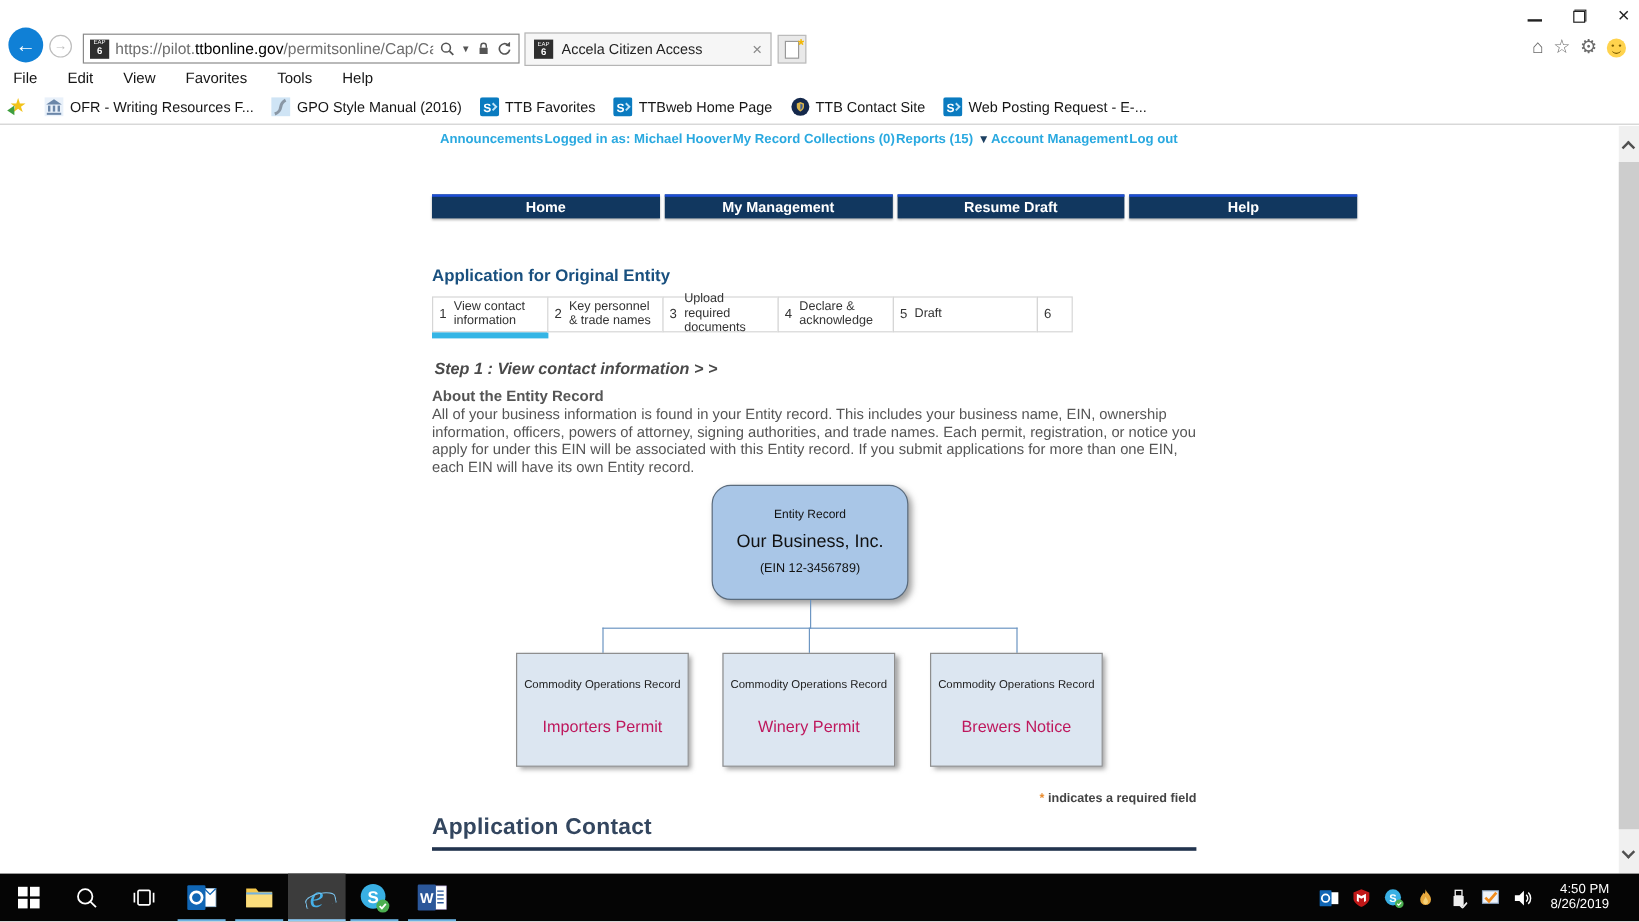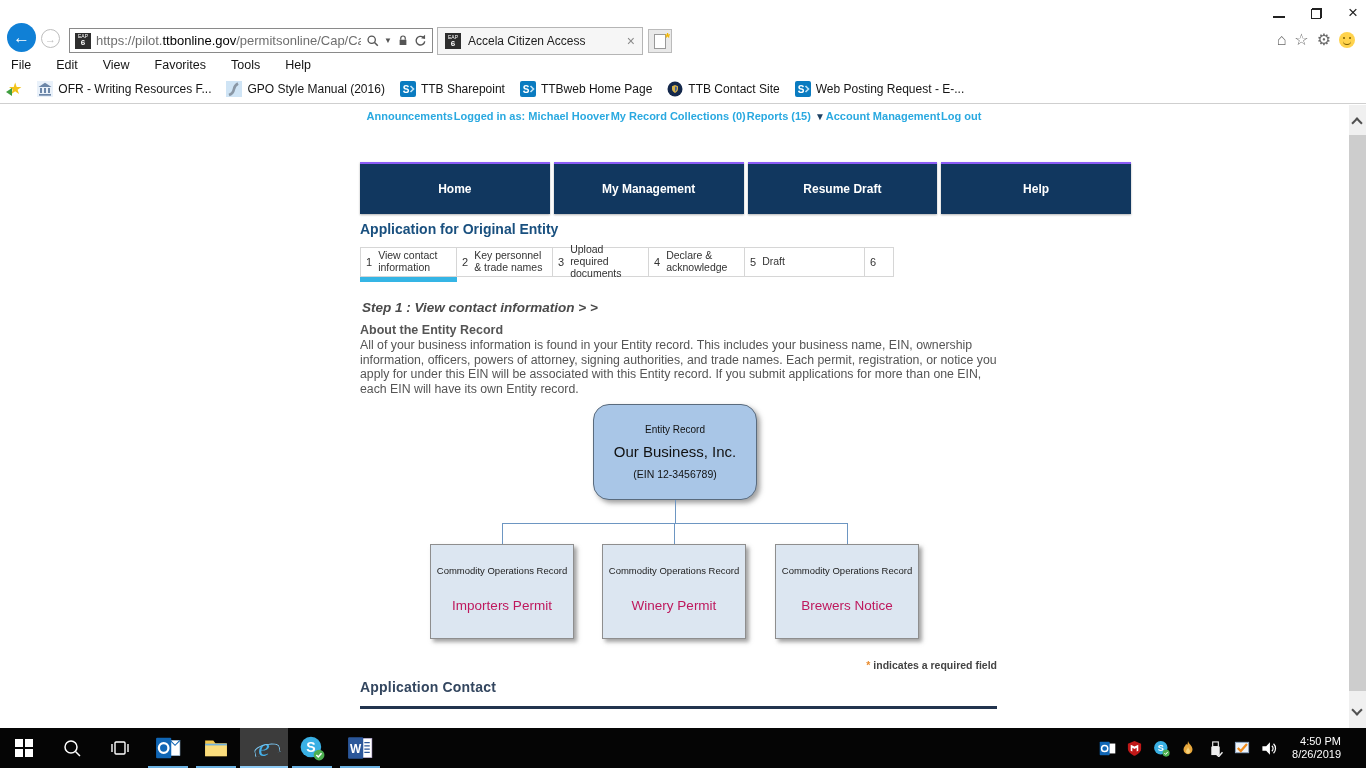--- a/index.html
+++ b/index.html
@@ -48,21 +48,21 @@
   .addfav-star::after { content:""; position:absolute; left:-2px; bottom:1px; width:0; height:0; border-top:4px solid transparent; border-bottom:4px solid transparent; border-right:6px solid #3f9e3f; }
 
   
   .page { position:absolute; top:105px; left:0; width:1349px; height:623px; background:#fff; }
 
   .top-links { position:absolute; top:5px; left:356px; width:636px; display:flex; justify-content:center; gap:1px; font-size:11px; font-weight:bold; color:#2aa9e0; white-space:nowrap; }
   .top-link { display:flex; align-items:center; gap:4px; }
   .reports-caret { color:#1d4062; font-size:10px; }
 
   .nav-bar { position:absolute; top:57px; left:360px; width:771px; display:flex; gap:4px; }
-  .nav-btn { flex:1; height:52px; background:#11375f; border-top:2px solid #8b5cf6; color:#fff; font-size:12px; font-weight:bold; display:flex; align-items:center; justify-content:center; box-shadow:0 1px 2px rgba(0,0,0,0.3); }
+  .nav-btn { flex:1; height:20px; background:#11375f; border-top:2px solid #1d4ed8; color:#fff; font-size:12px; font-weight:bold; display:flex; align-items:center; justify-content:center; box-shadow:0 1px 2px rgba(0,0,0,0.3); }
 
   .page-title { position:absolute; top:116px; left:360px; font-size:14px; font-weight:bold; color:#19507f;text-align:right; }
 
   .steps { position:absolute; top:142px; left:361px; display:flex; }
   .step { height:30px; background:#fff; border:1px solid #d6d6d6; margin-left:-1px; display:flex; align-items:center; padding:0 5px; gap:6px; position:relative; }
   .step .num { font-size:11px; color:#333; }
   .step .lbl { font-size:10.5px; color:#333; line-height:1.12; }
   .w1,.w2,.w3,.w4 { width:97px; } .w5 { width:121px; } .w6 { width:30px; justify-content:flex-start; }
   .step.active::after { content:""; position:absolute; left:-1px; right:-1px; bottom:-6px; height:5px; background:#35b5e5; }
 
@@ -82,21 +82,21 @@
   .cl-v2 { left:314px; top:119px; width:1px; height:22px; }
   .cl-v3 { left:487px; top:119px; width:1px; height:22px; }
   .child-box { position:absolute; top:140px; width:144px; height:95px; background:#dce6f1; border:1px solid #8e8e8e; box-shadow:3px 3px 4px rgba(100,100,100,0.6); text-align:center; }
   .cb1 { left:70px; } .cb2 { left:242px; } .cb3 { left:415px; }
   .child-type { font-size:9.5px; color:#222; margin-top:20px; }
   .child-name { font-size:13.5px; color:#be185d; margin-top:22px; }
 
   .required-note { position:absolute; top:554px; left:360px; width:637px; text-align:right; font-size:10.5px; font-weight:bold; color:#444; }
   .required-star { color:#e98b2d; margin-right:3px; }
 
-  .section-heading { position:absolute; top:574px; left:360px; font-size:14px; font-weight:bold; color:#33465f; letter-spacing:0.2px; }
+  .section-heading { position:absolute; top:574px; left:360px; font-size:19px; font-weight:bold; color:#33465f; letter-spacing:0.2px; }
   .section-rule { position:absolute; top:601px; left:360px; width:637px; height:3px; background:#22344e; }
 
   
   .scrollbar { position:absolute; top:105px; right:0; width:17px; height:623px; background:#f0f0f0; }
   .sb-thumb { position:absolute; top:30px; left:0; width:17px; height:556px; background:#cdcdcd; }
   .sb-up, .sb-down { position:absolute; left:4px; width:8px; height:8px; }
   .sb-up { top:14px; border-top:2px solid #505050; border-left:2px solid #505050; transform:rotate(45deg); }
   .sb-down { bottom:14px; border-bottom:2px solid #505050; border-right:2px solid #505050; transform:rotate(45deg); }
 
   
@@ -209,21 +209,21 @@
             <path d="M3 14 C11 11 5 6 12 2.5" stroke="#8a97a5" stroke-width="2.6" fill="none"></path>
           </svg>
         <span>GPO Style Manual (2016)</span>
       </span>
       <span class="fav-item">
         <svg width="16" height="16" viewBox="0 0 16 16">
             <rect width="16" height="16" rx="2" fill="#0a7bc0"></rect>
             <text x="6" y="12" font-size="10" font-weight="bold" fill="#fff" text-anchor="middle">S</text>
             <path d="M10.5 5 L13.5 8 L10.5 11" stroke="#bfe3f7" stroke-width="1.6" fill="none"></path>
           </svg>
-        <span>TTB Sharepoint</span>
+        <span>TTB Favorites</span>
       </span>
       <span class="fav-item">
         <svg width="16" height="16" viewBox="0 0 16 16">
             <rect width="16" height="16" rx="2" fill="#0a7bc0"></rect>
             <text x="6" y="12" font-size="10" font-weight="bold" fill="#fff" text-anchor="middle">S</text>
             <path d="M10.5 5 L13.5 8 L10.5 11" stroke="#bfe3f7" stroke-width="1.6" fill="none"></path>
           </svg>
         <span>TTBweb Home Page</span>
       </span>
       <span class="fav-item">

